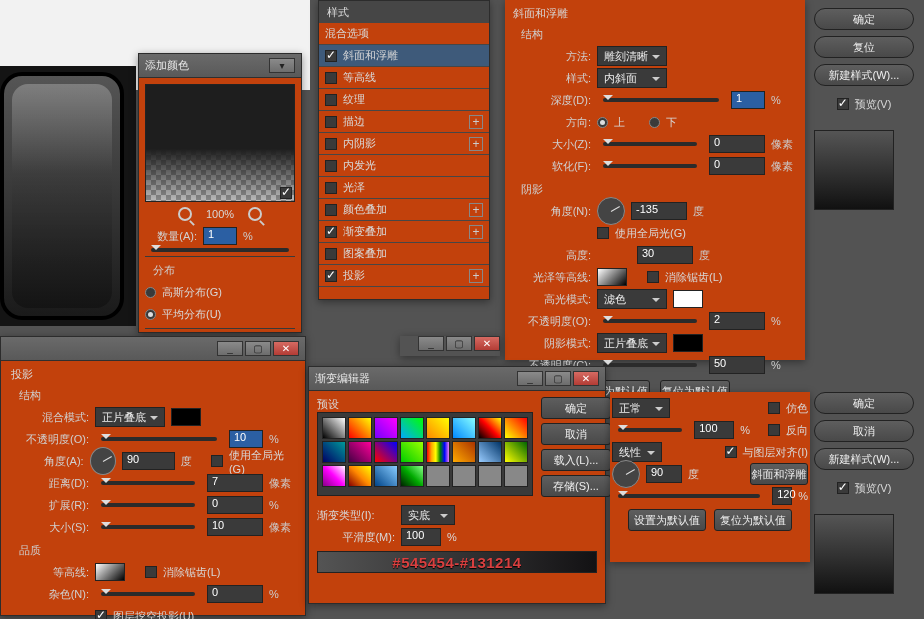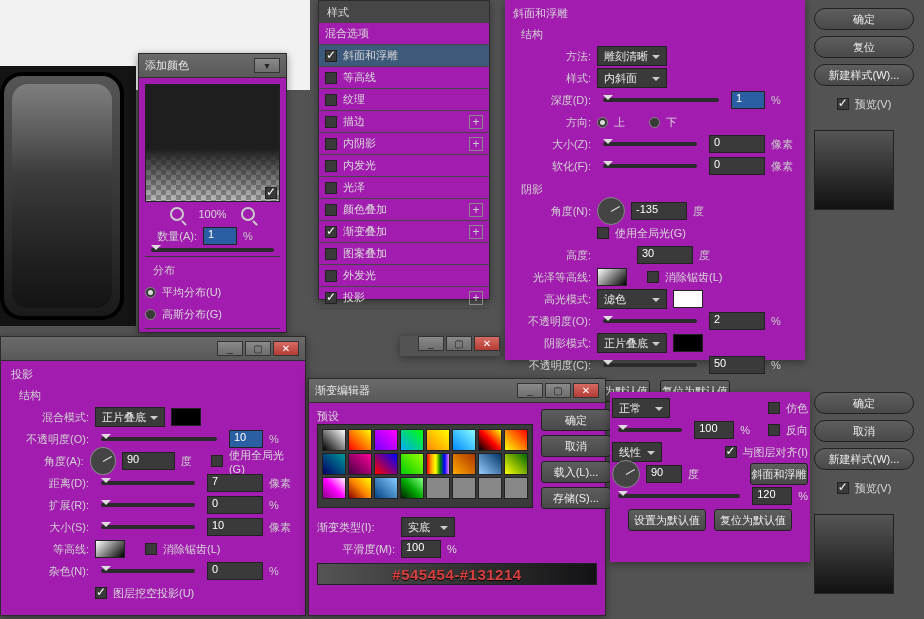--- a/index.html
+++ b/index.html
@@ -1,19 +1,19 @@
 <!DOCTYPE html>
 <html><head>
   <meta charset="utf-8">
   <style>
     * { margin:0; padding:0; box-sizing:border-box; font-family:"Microsoft YaHei",Arial,sans-serif; }
     body { background:#535353; width:924px; height:619px; position:relative; overflow:hidden; color:#d8d8d8; font-size:11px; }
 
     
-    .panel { position:absolute; background:#a21caf; border:1px solid #2c2c2c; box-shadow:0 2px 8px rgba(0,0,0,.4); }
+    .panel { position:absolute; background:#c2410c; border:1px solid #2c2c2c; box-shadow:0 2px 8px rgba(0,0,0,.4); }
     .titlebar { height:24px; background:linear-gradient(#6a6a6a,#595959); display:flex; align-items:center; justify-content:space-between; padding:0 6px; border-bottom:1px solid #2f2f2f;}
     .ttl   { color:#e6e6e6; font-size:11px;}
     .winbtns{display:flex;gap:2px}
     .wb{width:26px;height:15px;background:linear-gradient(#8a8a8a,#6d6d6d);display:flex;align-items:center;justify-content:center;font-size:10px;color:#222;border:1px solid #333}
     .wb.red{background:linear-gradient(#d66a62,#b33c35);color:#fff}
     
     .grp-label{color:#cfcfcf;margin:6px 0 4px 8px;display:block}
     .row{display:flex;align-items:center;height:20px;margin:2px 0;gap:6px}
     .row .lbl{width:78px;text-align:right;color:#d0d0d0;white-space:nowrap;font-size:11px}
     .num{background:#3a3a3a;border:1px solid #222;color:#fff;width:56px;height:18px;padding:0 4px;text-align:left;font-size:11px}
@@ -72,21 +72,21 @@
       linear-gradient(45deg,#bbb 25%,#888 25%,#888 75%,#bbb 75%);
       background-size:10px 10px;background-position:0 0,5px 5px}
   </style>
 </head>
 <body>
 
 <div class="canvas-white"></div>
 <div class="iconprev"></div>
 <div class="iconround"></div>
 
-<div class="panel" style="left:138px;top:53px;width:149px;height:280px">
+<div class="panel" style="left:138px;top:53px;width:164px;height:280px">
   <div class="titlebar">
     <span class="ttl">添加颜色</span>
     <span class="wb">▾</span>
   </div>
   <div style="padding:6px">
     <div class="checker" style="height:118px;border:1px solid #222;position:relative">
       <div style="position:absolute;inset:0;background:linear-gradient(rgba(30,30,30,1) 55%,rgba(30,30,30,0))"></div>
       <div style="position:absolute;right:2px;bottom:2px" class="chk on"></div>
     </div>
     <div class="row" style="justify-content:center;gap:14px">
@@ -96,27 +96,27 @@
     </div>
     <div class="row">
       <span class="lbl" style="width:52px">数量(A):</span>
       <span class="num" style="background:#2b5fa3;width:34px">1</span>
       <span class="unit">%</span>
     </div>
     <div class="slider"></div>
     <hr class="sep">
     <span class="grp-label">分布</span>
     <div class="row">
+        <span class="radio"></span>
+        <span>高斯分布(G)</span>
+      </div>
+    <div class="row">
         <span class="radio on"></span>
         <span>平均分布(U)</span>
       </div>
-    <div class="row">
-        <span class="radio"></span>
-        <span>高斯分布(G)</span>
-      </div>
     <hr class="sep">
     <div class="row">
         <span class="chk on"></span>
         <span>单色(M)</span>
       </div>
   </div>
 </div>
 
 <div class="panel fxlist" style="left:318px;top:0;height:300px">
   <div class="fxhead">样式</div>
@@ -178,26 +178,20 @@
       <span class="left">
         <span class="chk on"></span>
         <span>渐变叠加</span>
       </span>
       <span class="effplus">+</span>
     </div>
   <div class="fxrow">
       <span class="left">
         <span class="chk"></span>
         <span>图案叠加</span>
-      </span>
-    </div>
-  <div class="fxrow">
-      <span class="left">
-        <span class="chk"></span>
-        <span>外发光</span>
       </span>
     </div>
   <div class="fxrow">
       <span class="left">
         <span class="chk on"></span>
         <span>投影</span>
       </span>
       <span class="effplus">+</span>
     </div>
 </div>
@@ -348,20 +342,21 @@
         <span class="slider"></span>
         <span class="num">0</span>
         <span class="unit">%</span>
       </div>
     <div class="row">
         <span class="lbl">大小(S):</span>
         <span class="slider"></span>
         <span class="num">10</span>
         <span class="unit">像素</span>
       </div>
+    <span class="grp-label">品质</span>
     <div class="row">
         <span class="lbl">等高线:</span>
         <span class="swatch" style="background:linear-gradient(135deg,#fff,#000)"></span>
         <span style="width:8px"></span>
         <span class="chk"></span>
         <span>消除锯齿(L)</span>
       </div>
     <div class="row">
         <span class="lbl">杂色(N):</span>
         <span class="slider"></span>
@@ -370,21 +365,21 @@
       </div>
     <div class="row">
         <span class="lbl"></span>
         <span class="chk on"></span>
         <span>图层挖空投影(U)</span>
       </div>
     
   </div>
 </div>
 
-<div class="panel" style="left:308px;top:378px;width:298px;height:238px">
+<div class="panel" style="left:308px;top:366px;width:298px;height:238px">
   <div class="titlebar">
     <span class="ttl">渐变编辑器</span>
     <span class="winbtns">
         <span class="wb">_</span>
         <span class="wb">▢</span>
         <span class="wb red">✕</span>
       </span>
   </div>
   <div style="display:flex;gap:8px;padding:6px 8px">
     <div style="flex:1">
@@ -463,21 +458,21 @@
       </div>
     <div class="row">
         <span class="dial"></span>
         <span class="num" style="width:36px">90</span>
         <span>度</span>
         <span style="flex:1"></span>
         <span class="btn" style="min-width:58px">斜面和浮雕</span>
       </div>
     <div class="row">
         <span class="slider"></span>
-        <span class="num" style="width:40px">120</span>
+        <span class="num" style="width:20px">120</span>
         <span>%</span>
       </div>
     <div class="row" style="justify-content:center;gap:8px;margin-top:4px">
         <span class="btn" style="min-width:78px">设置为默认值</span>
         <span class="btn" style="min-width:78px">复位为默认值</span>
       </div>
   </div>
 </div>
 
 <div class="right-btns" style="top:392px">

